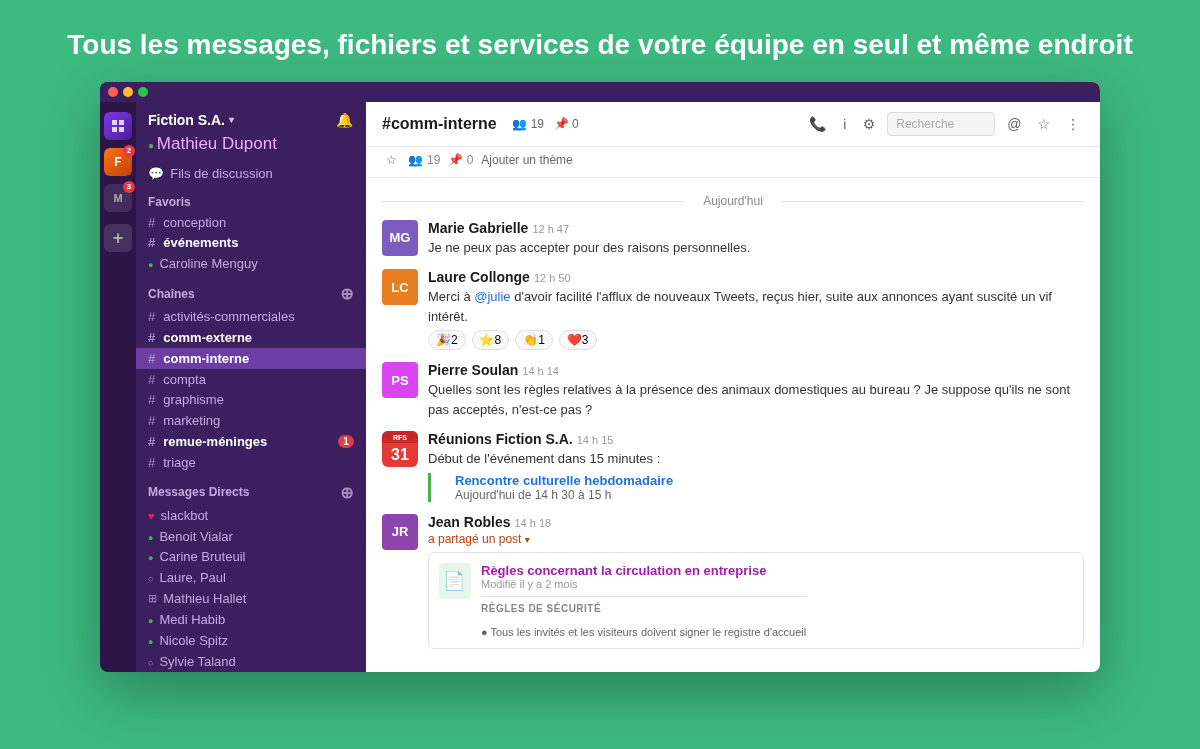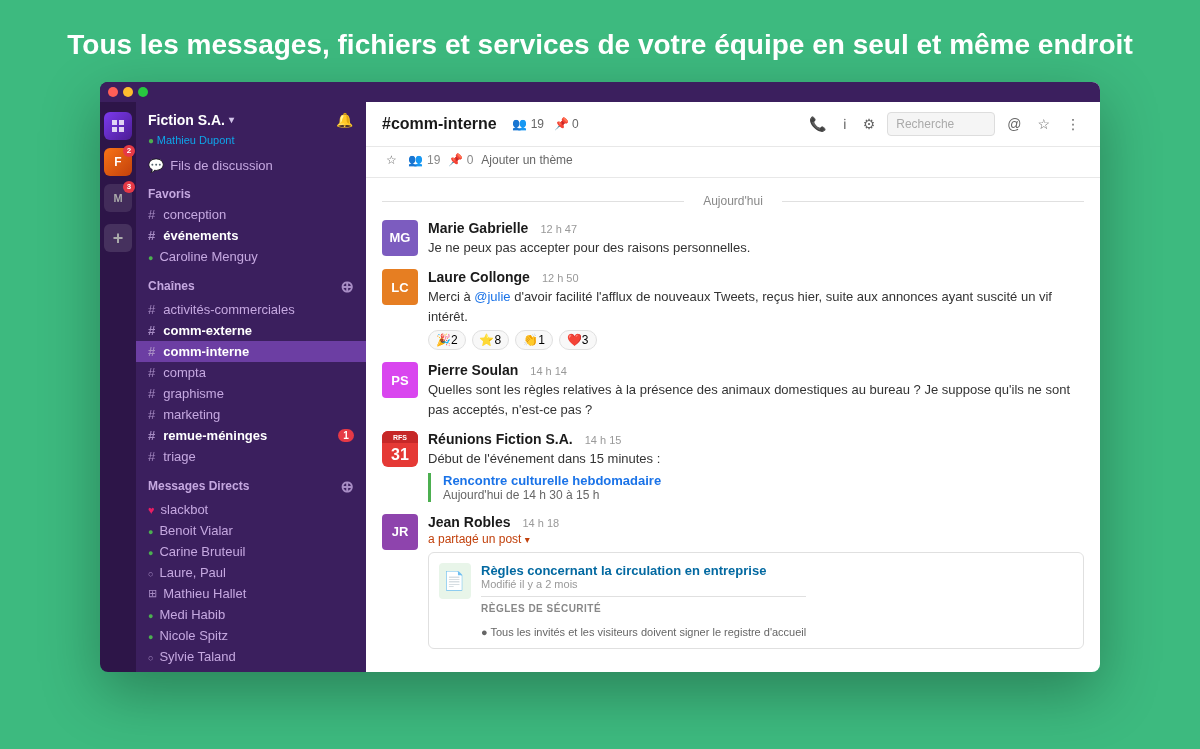--- a/index.html
+++ b/index.html
@@ -97,22 +97,22 @@
       color: #d1c4e9;
     }
 
     .notification-bell {
       color: #d1c4e9;
       font-size: 14px;
     }
 
     .user-status {
       padding: 0 12px 8px;
-      font-size: 11px;
-      color: #0ea5e9;
+      font-size: 17px;
+      color: #f0abfc;
     }
 
     .user-status::before {
       content: '● ';
       color: #4caf50;
       font-size: 10px;
     }
 
     .sidebar-item {
       padding: 3px 12px;
@@ -299,21 +299,21 @@
     .avatar.lc { background: #e67e22; }
     .avatar.jc { background: #2980b9; }
     .avatar.ps { background: #d946ef; }
     .avatar.jr { background: #8e44ad; }
 
     .message-body { flex: 1; }
 
     .message-header {
       display: flex;
       align-items: baseline;
-      gap: 12px;
+      gap: 4px;
       margin-bottom: 2px;
     }
 
     .sender-name {
       font-weight: 700;
       font-size: 14px;
       color: #1a1a1a;
     }
 
     .timestamp {
@@ -349,21 +349,21 @@
 
     .event-message {
       display: flex;
       gap: 10px;
       margin-bottom: 12px;
       align-items: flex-start;
     }
 
     .event-card {
       border-left: 3px solid #4caf50;
-      padding-left: 12px;
+      padding-left: 24px;
       margin-top: 4px;
     }
 
     .event-title {
       color: #1a73e8;
       font-size: 13px;
       font-weight: 600;
     }
 
     .event-time {
@@ -390,21 +390,21 @@
       align-items: center;
       justify-content: center;
       font-size: 18px;
       flex-shrink: 0;
     }
 
     .post-details {}
     .post-title {
       font-weight: 700;
       font-size: 13px;
-      color: #0369a1;
+      color: #a21caf;
     }
 
     .post-meta {
       font-size: 11px;
       color: #999;
     }
 
     .post-snippet {
       border-top: 1px solid #e0e0e0;
       margin-top: 6px;

